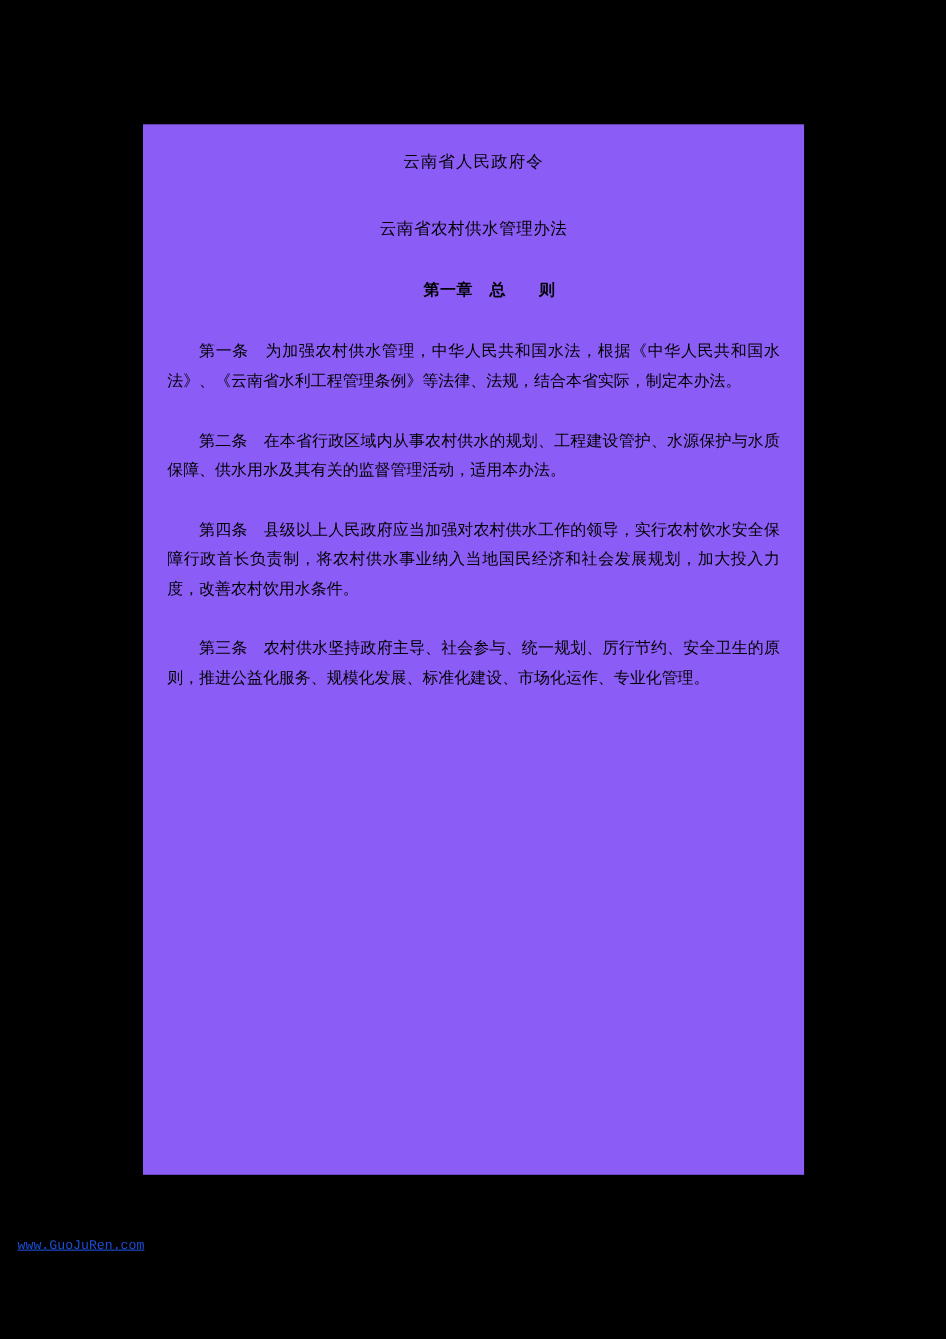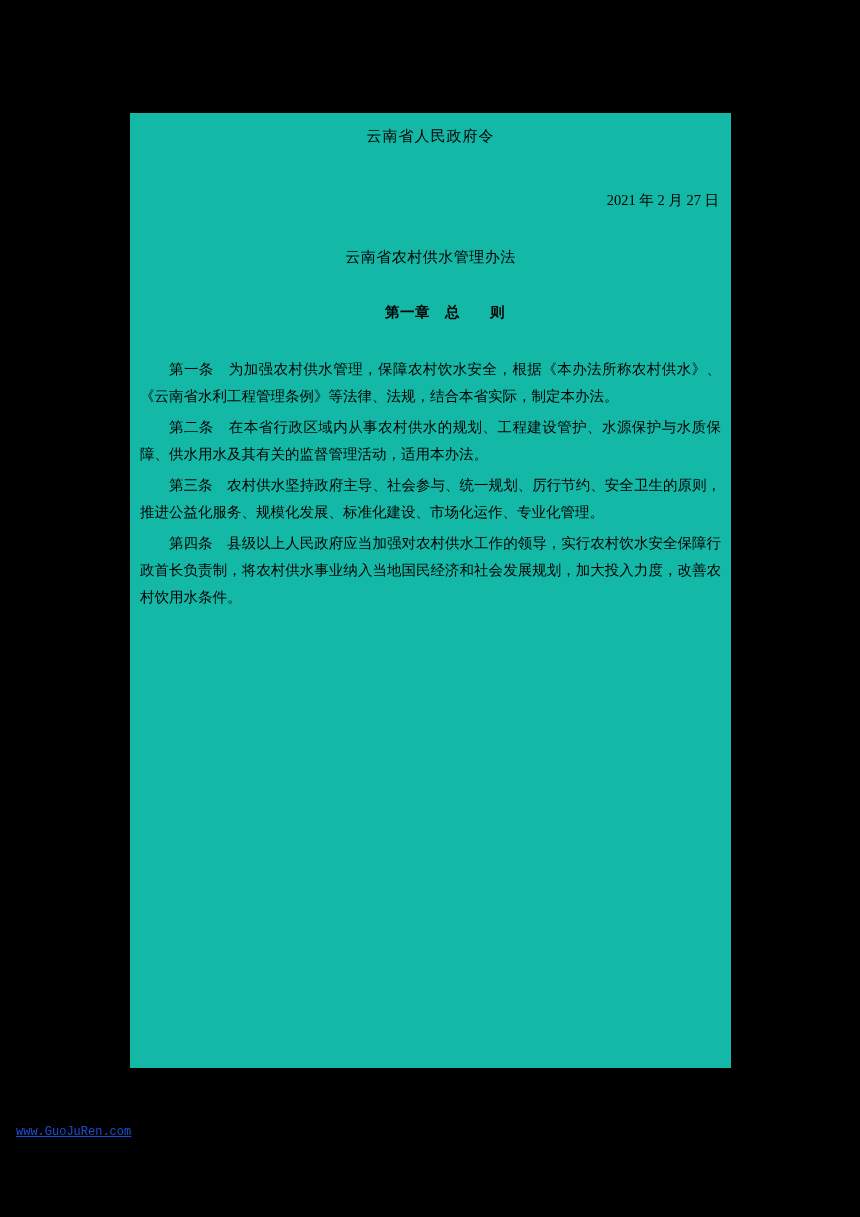--- a/index.html
+++ b/index.html
@@ -18,23 +18,23 @@
     width: 860px;
     height: 1217px;
     background: #000000;
   }
   .sheet {
     position: absolute;
     left: 130px;
     top: 113px;
     width: 601px;
     height: 955px;
-    background: #14b8a6;
+    background: #8b5cf6;
     box-sizing: border-box;
-    padding: 4px;
+    padding: 16px;
   }
   .doc-body {
     position: relative;
     width: 100%;
     height: 100%;
     padding: 0 6px;
     box-sizing: border-box;
     color: #000000;
   }
   .decree-title {
@@ -55,21 +55,21 @@
     font-size: 14.5px;
     line-height: 27px;
     text-align: justify;
     text-justify: inter-ideograph;
     margin: 0;
   }
   .indent {
     text-indent: 2em;
   }
   .gap-lg { margin-top: 34px; }
-  .gap-md { margin-top: 4px; }
+  .gap-md { margin-top: 27px; }
   .sign-block {
     margin-top: 40px;
     text-align: right;
     font-size: 14.5px;
     line-height: 27px;
     padding-right: 2px;
   }
   .law-title {
     margin-top: 34px;
     text-align: center;
@@ -106,42 +106,41 @@
 
 <div id="page-wrap">
 
   <div class="sheet">
     <div class="doc-body">
 
       <div class="decree-title">云南省人民政府令</div>
 
 
       <div class="sign-block">
-        <div>2021 年 2 月 27 日</div>
       </div>
 
       <div class="law-title">云南省农村供水管理办法</div>
 
       <div class="chapter">第一章　总　　则</div>
 
       <div class="para indent gap-lg">
-        <span class="article-label">第一条</span><span class="art-sep"></span><span>为加强农村供水管理，保障农村饮水安全，根据《本办法所称农村供水》、《云南省水利工程管理条例》等法律、法规，结合本省实际，制定本办法。</span>
+        <span class="article-label">第一条</span><span class="art-sep"></span><span>为加强农村供水管理，中华人民共和国水法，根据《中华人民共和国水法》、《云南省水利工程管理条例》等法律、法规，结合本省实际，制定本办法。</span>
       </div>
 
       <div class="para indent gap-md">
         <span class="article-label">第二条</span><span class="art-sep"></span><span>在本省行政区域内从事农村供水的规划、工程建设管护、水源保护与水质保障、供水用水及其有关的监督管理活动，适用本办法。</span>
       </div>
 
 
       <div class="para indent gap-md">
-        <span class="article-label">第三条</span><span class="art-sep"></span><span>农村供水坚持政府主导、社会参与、统一规划、厉行节约、安全卫生的原则，推进公益化服务、规模化发展、标准化建设、市场化运作、专业化管理。</span>
+        <span class="article-label">第四条</span><span class="art-sep"></span><span>县级以上人民政府应当加强对农村供水工作的领导，实行农村饮水安全保障行政首长负责制，将农村供水事业纳入当地国民经济和社会发展规划，加大投入力度，改善农村饮用水条件。</span>
       </div>
 
       <div class="para indent gap-md">
-        <span class="article-label">第四条</span><span class="art-sep"></span><span>县级以上人民政府应当加强对农村供水工作的领导，实行农村饮水安全保障行政首长负责制，将农村供水事业纳入当地国民经济和社会发展规划，加大投入力度，改善农村饮用水条件。</span>
+        <span class="article-label">第三条</span><span class="art-sep"></span><span>农村供水坚持政府主导、社会参与、统一规划、厉行节约、安全卫生的原则，推进公益化服务、规模化发展、标准化建设、市场化运作、专业化管理。</span>
       </div>
 
     </div>
   </div>
 
   <a class="footer-link" href="#">www.GuoJuRen.com</a>
 
 </div>
 
 </body></html>

